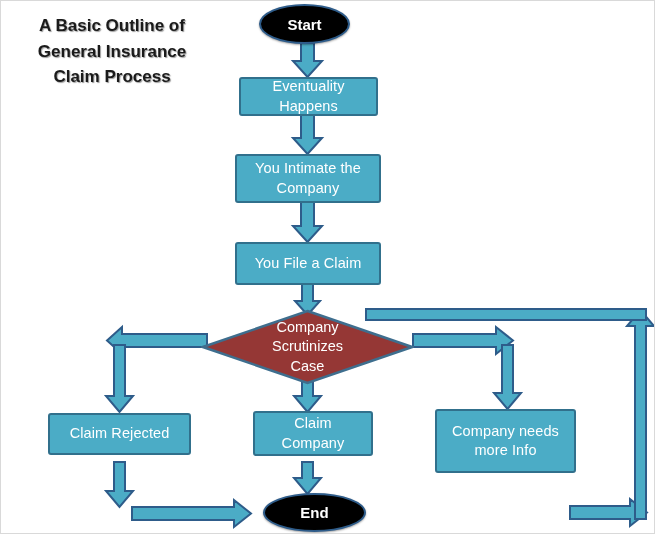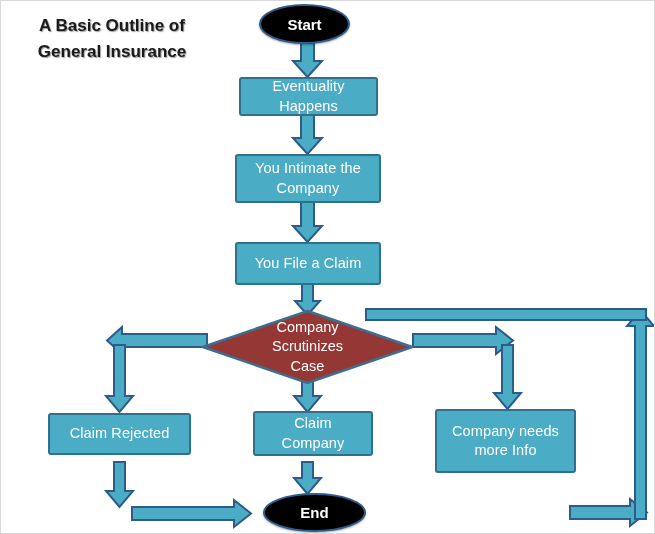--- a/index.html
+++ b/index.html
@@ -113,20 +113,21 @@
       <path d="M 569 505 L 629 505 L 629 498 L 646 511.5 L 629 525 L 629 518 L 569 518 Z"></path>
       <path d="M 634 518 L 645 518 L 645 325 L 653 325 L 639.5 309 L 626 325 L 634 325 Z"></path>
       <path d="M 645 308 L 645 319 L 365 319 L 365 308 Z"></path>
 
     </g>
   </svg>
 
   <div id="title">
     <span>A Basic Outline of</span>
     <span>General Insurance</span>
+    <span>Claim Process</span>
   </div>
 
   <div class="node terminal" style="left:258px; top:3px; width:91px; height:40px;">
     <span>Start</span>
   </div>
 
   <div class="node proc" style="left:238px; top:76px; width:139px; height:39px;">
     <div>
       <div>Eventuality</div>
       <div>Happens</div>

